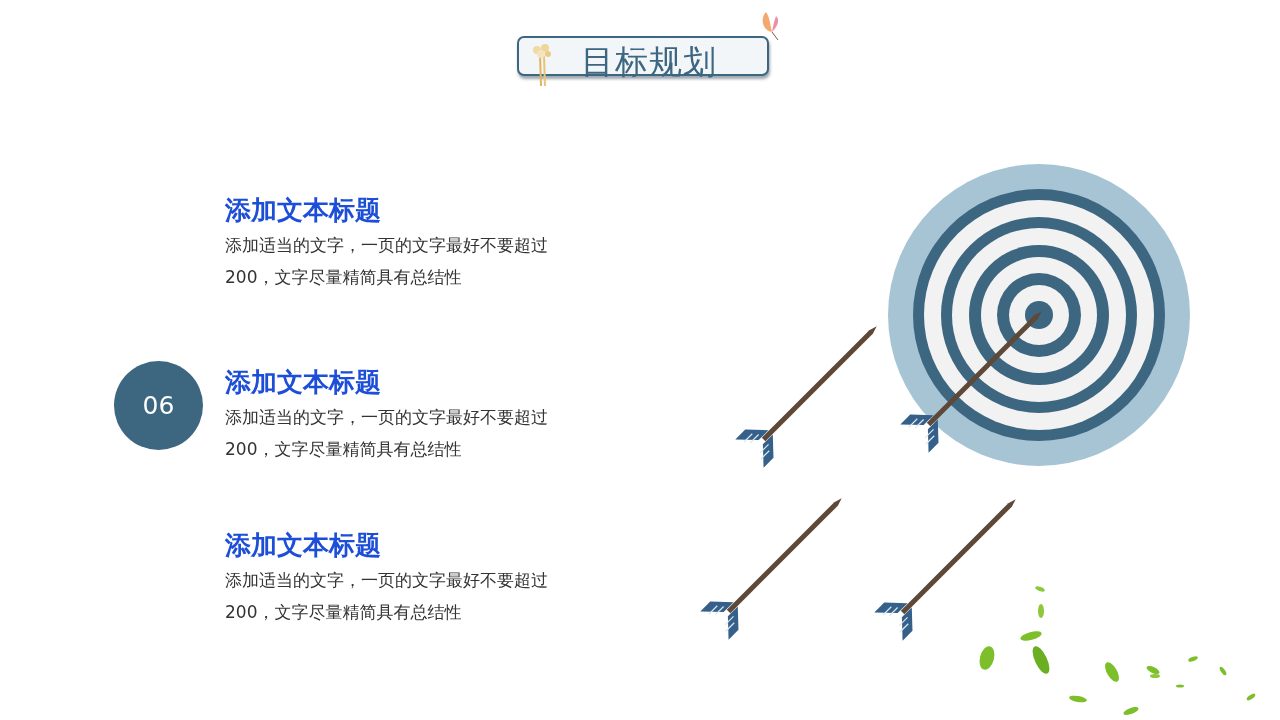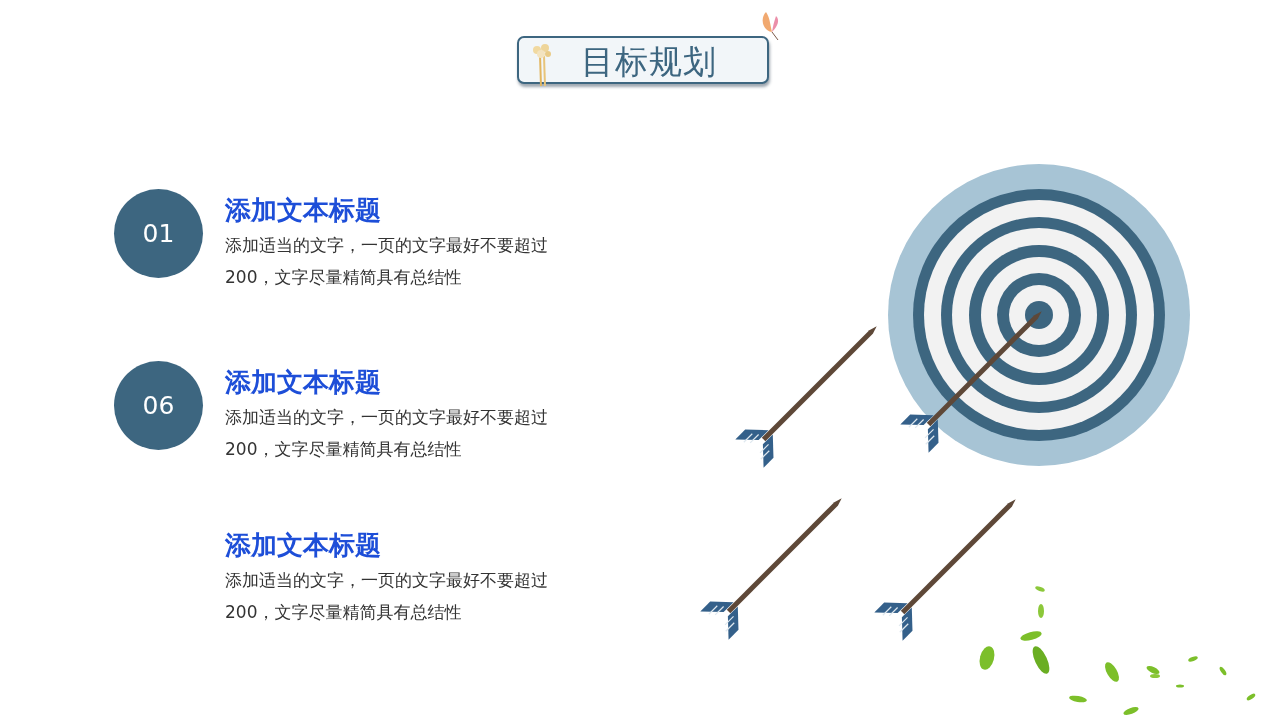--- a/index.html
+++ b/index.html
@@ -1,18 +1,18 @@
 <!DOCTYPE html>
 <html><head>
 <meta charset="utf-8">
 <style>
   html, body { margin:0; padding:0; }
   body { width:1280px; height:720px; background:#ffffff; position:relative; overflow:hidden;
          font-family:"DejaVu Sans", "Liberation Sans", sans-serif; }
-  .title-box { position:absolute; left:517px; top:36px; width:252px; height:48px;
+  .title-box { position:absolute; left:517px; top:36px; width:252px; height:40px;
                border:2px solid #3d6680; border-radius:7px; background:#f2f6f9;
                box-shadow: 1px 3px 3px rgba(40,60,80,0.45); box-sizing:border-box; }
   .title-text { position:absolute; left:62px; top:4px; font-size:33px; color:#3d6680; letter-spacing:1px; line-height:40px; }
   .flower-deco { position:absolute; left:8px; top:2px; width:28px; height:46px; }
   .butterfly { position:absolute; left:758px; top:10px; width:26px; height:32px; }
   .item { position:absolute; left:114px; width:480px; height:100px; }
   .num-circle { position:absolute; left:0; top:0; width:89px; height:89px; border-radius:50%;
                 background:#3d6680; color:#ffffff; font-size:25px; text-align:center; line-height:89px; }
   .item-title { position:absolute; left:111px; top:4px; font-size:26px; font-weight:bold; color:#1d4ed8; white-space:nowrap; }
   .item-desc { position:absolute; left:111px; top:40px; width:360px; font-size:17px; color:#333333; line-height:32px; }
@@ -32,21 +32,20 @@
   </svg>
   <div class="title-text">目标规划</div>
 </div>
 <svg class="butterfly" viewBox="0 0 26 32">
   <path d="M8 2 C2 8 4 20 14 22 C12 14 12 8 8 2Z" fill="#f0a060" opacity="0.9"></path>
   <path d="M14 22 C20 16 22 10 18 6 C16 12 15 16 14 22Z" fill="#e77a9a" opacity="0.85"></path>
   <line x1="14" y1="22" x2="20" y2="30" stroke="#7a5a4a" stroke-width="1"></line>
 </svg>
 
 <div class="item" style="top:189px;">
-  <div class="num-circle">01</div>
   <div class="item-title">添加文本标题</div>
   <div class="item-desc">添加适当的文字，一页的文字最好不要超过200，文字尽量精简具有总结性</div>
 </div>
 <div class="item" style="top:361px;">
   <div class="num-circle">06</div>
   <div class="item-title">添加文本标题</div>
   <div class="item-desc">添加适当的文字，一页的文字最好不要超过200，文字尽量精简具有总结性</div>
 </div>
 <div class="item" style="top:524px;">
   <div class="item-title">添加文本标题</div>

